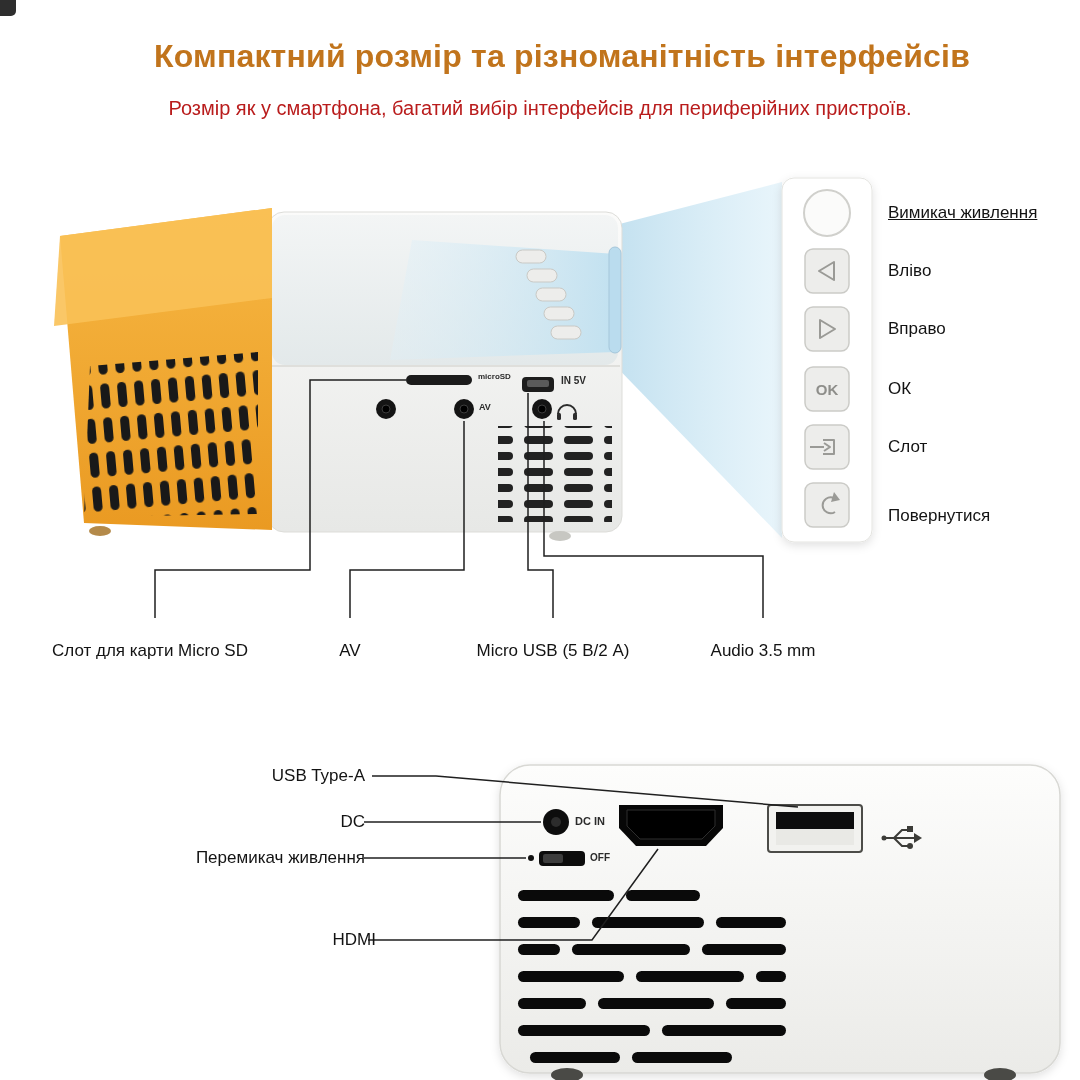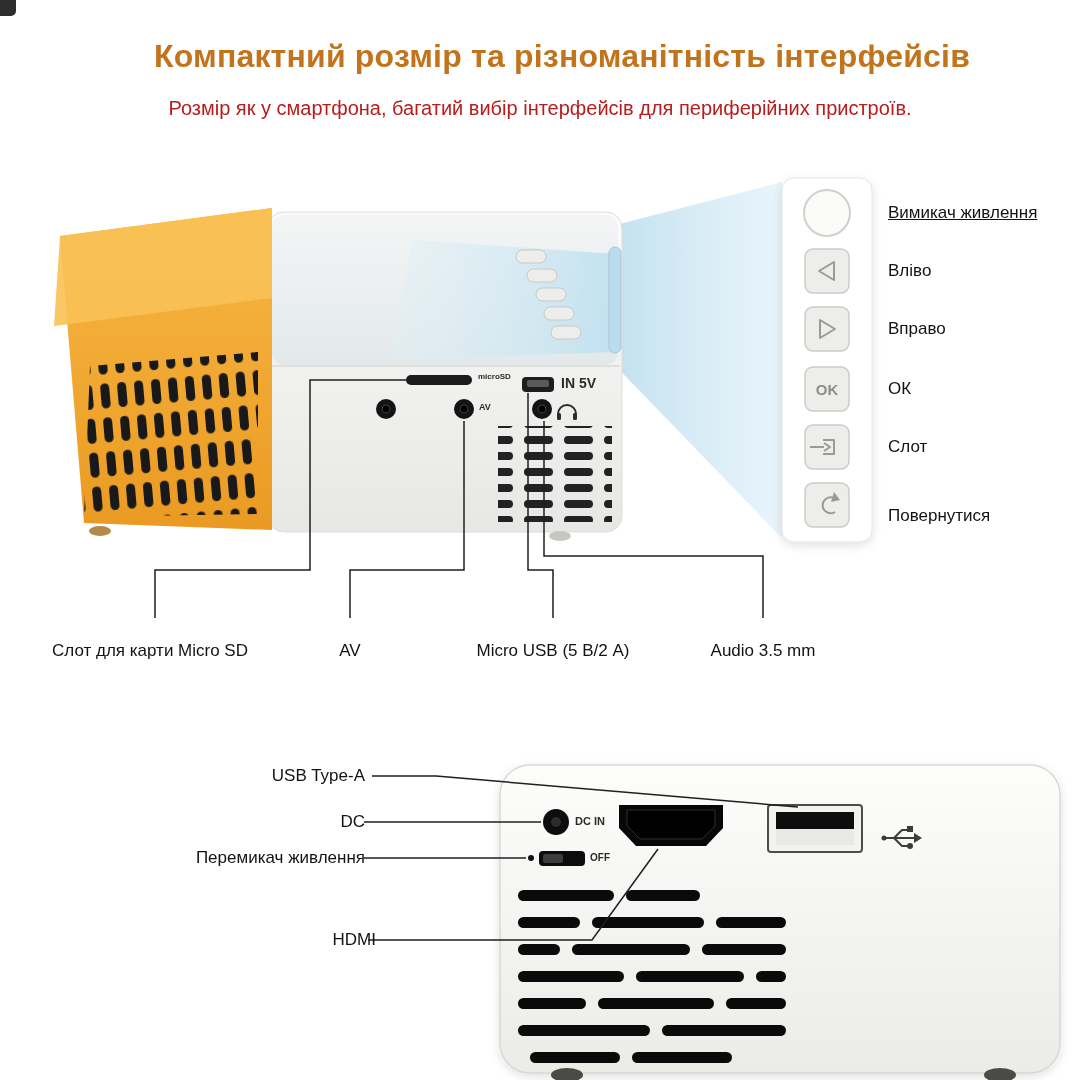--- a/index.html
+++ b/index.html
@@ -212,21 +212,21 @@
   <span class="lbl" style="left:888px; top:378px;">ОК</span>
   <span class="lbl" style="left:888px; top:436px;">Слот</span>
   <span class="lbl" style="left:888px; top:505px;">Повернутися</span>
 
   <span class="lbl center" style="left:150px; top:640px;">Слот для карти Micro SD</span>
   <span class="lbl center" style="left:350px; top:640px;">AV</span>
   <span class="lbl center" style="left:553px; top:640px;">Micro USB (5 В/2 А)</span>
   <span class="lbl center" style="left:763px; top:640px;">Audio 3.5 mm</span>
 
   <span class="mark" style="left:478px; top:372px; font-size:8px;">microSD</span>
-  <span class="mark" style="left:561px; top:375px; font-size:14px;">IN 5V</span>
+  <span class="mark" style="left:561px; top:375px; font-size:10px;">IN 5V</span>
   <span class="mark" style="left:479px; top:402px; font-size:9px;">AV</span>
 
   <span class="lbl right" style="right:715px; top:765px;">USB Type-A</span>
   <span class="lbl right" style="right:715px; top:811px;">DC</span>
   <span class="lbl right" style="right:715px; top:847px;">Перемикач живлення</span>
   <span class="lbl right" style="right:704px; top:929px;">HDMI</span>
 
   <span class="mark" style="left:575px; top:815px; font-size:11px;">DC IN</span>
   <span class="mark" style="left:590px; top:852px; font-size:10px;">OFF</span>
 

